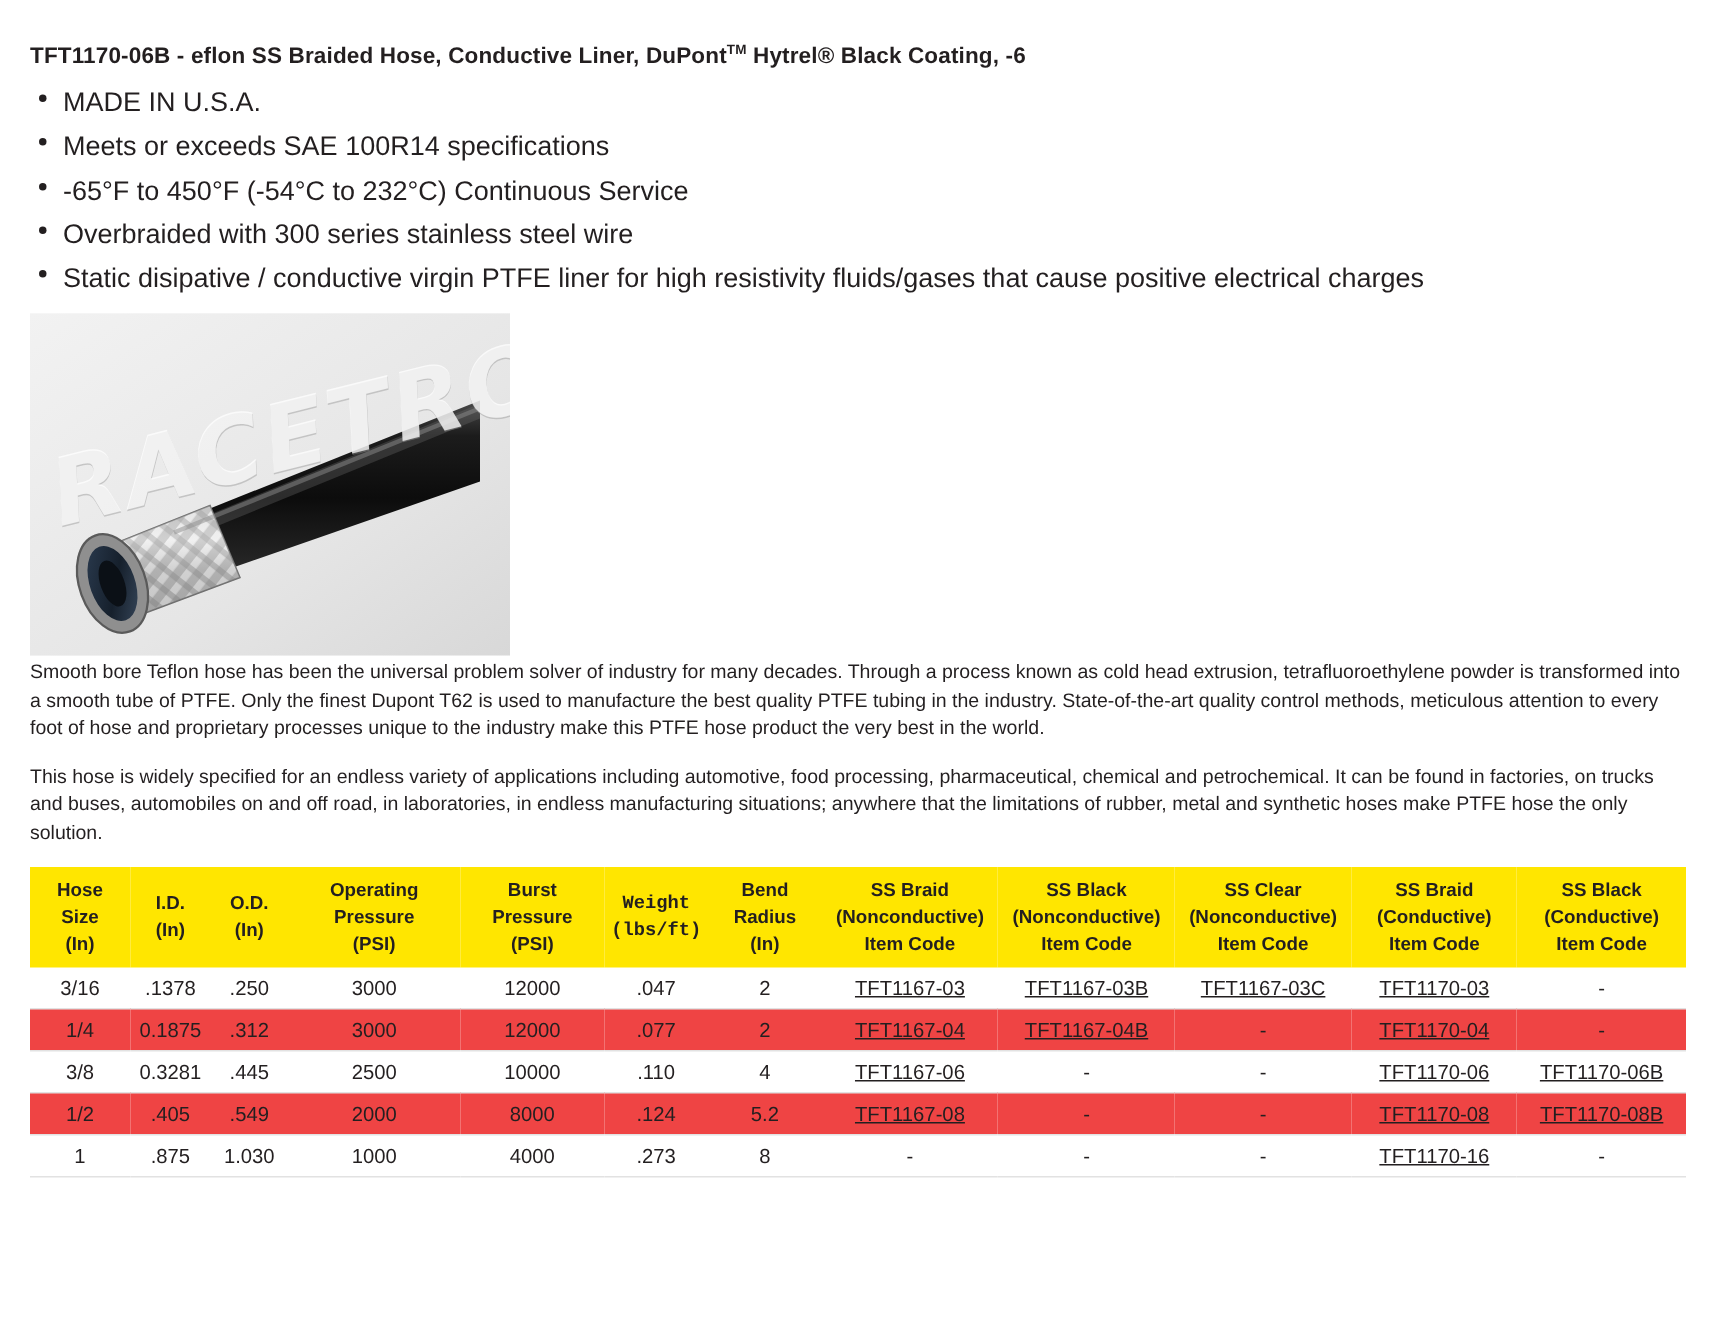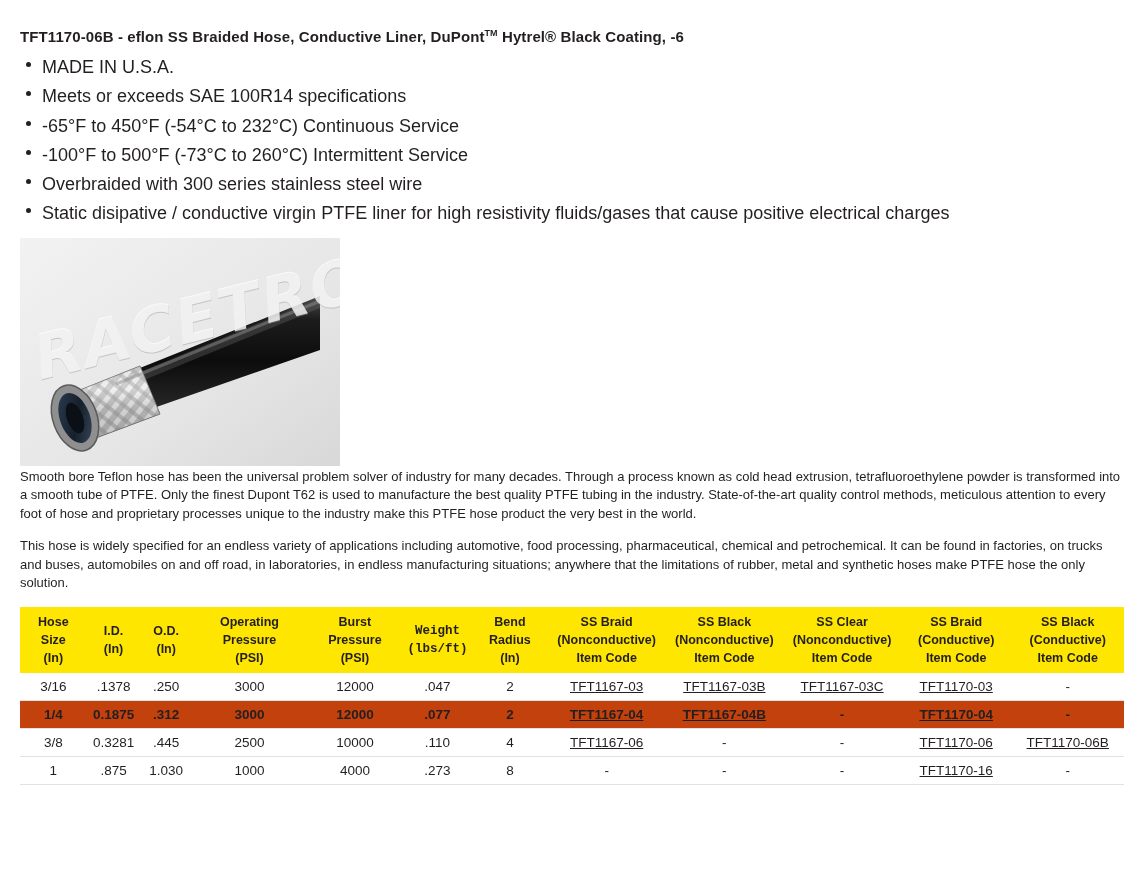--- a/index.html
+++ b/index.html
@@ -108,22 +108,21 @@
   }
   table.spec tbody td {
     text-align: center;
     padding: 6px 4px;
     border-bottom: 1px solid #e2e2e2;
     color: #231f20;
     font-size: 13.5px;
     white-space: nowrap;
   }
   table.spec tbody tr.alt td {
-    background: #c2410c;
-    font-weight: bold;
+    background: #ef4444;
   }
   table.spec a {
     color: #231f20;
     text-decoration: underline;
   }
   .col-hose { width: 72px; }
   .col-id { width: 48px; }
   .col-od { width: 48px; }
   .col-op { width: 130px; }
   .col-burst { width: 104px; }
@@ -135,21 +134,20 @@
 <body>
 
 <div class="page">
 
   <h1 class="title"><span>TFT1170-06B - eflon SS Braided Hose, Conductive Liner, DuPont</span><sup>TM</sup><span> Hytrel® Black Coating, -6</span></h1>
 
   <ul class="features">
     <li>MADE IN U.S.A.</li>
     <li>Meets or exceeds SAE 100R14 specifications</li>
     <li>-65°F to 450°F (-54°C to 232°C) Continuous Service</li>
-    <li>-100°F to 500°F (-73°C to 260°C) Intermittent Service</li>
     <li>Overbraided with 300 series stainless steel wire</li>
     <li>Static disipative / conductive virgin PTFE liner for high resistivity fluids/gases that cause positive electrical charges</li>
   </ul>
 
   <div class="image-block">
     <div class="hose-image">
       <svg width="320" height="228" viewBox="0 0 320 228">
         <defs>
           <linearGradient id="bgGrad" x1="0" y1="0" x2="1" y2="1">
             <stop offset="0%" stop-color="#f2f2f2"></stop>
@@ -255,20 +253,34 @@
         <td>2500</td>
         <td>10000</td>
         <td>.110</td>
         <td>4</td>
         <td><a href="#">TFT1167-06</a></td>
         <td>-</td>
         <td>-</td>
         <td><a href="#">TFT1170-06</a></td>
         <td><a href="#">TFT1170-06B</a></td>
       </tr>
+      <tr class="alt">
+        <td>1/2</td>
+        <td>.405</td>
+        <td>.549</td>
+        <td>2000</td>
+        <td>8000</td>
+        <td>.124</td>
+        <td>5.2</td>
+        <td><a href="#">TFT1167-08</a></td>
+        <td>-</td>
+        <td>-</td>
+        <td><a href="#">TFT1170-08</a></td>
+        <td><a href="#">TFT1170-08B</a></td>
+      </tr>
       <tr>
         <td>1</td>
         <td>.875</td>
         <td>1.030</td>
         <td>1000</td>
         <td>4000</td>
         <td>.273</td>
         <td>8</td>
         <td>-</td>
         <td>-</td>

